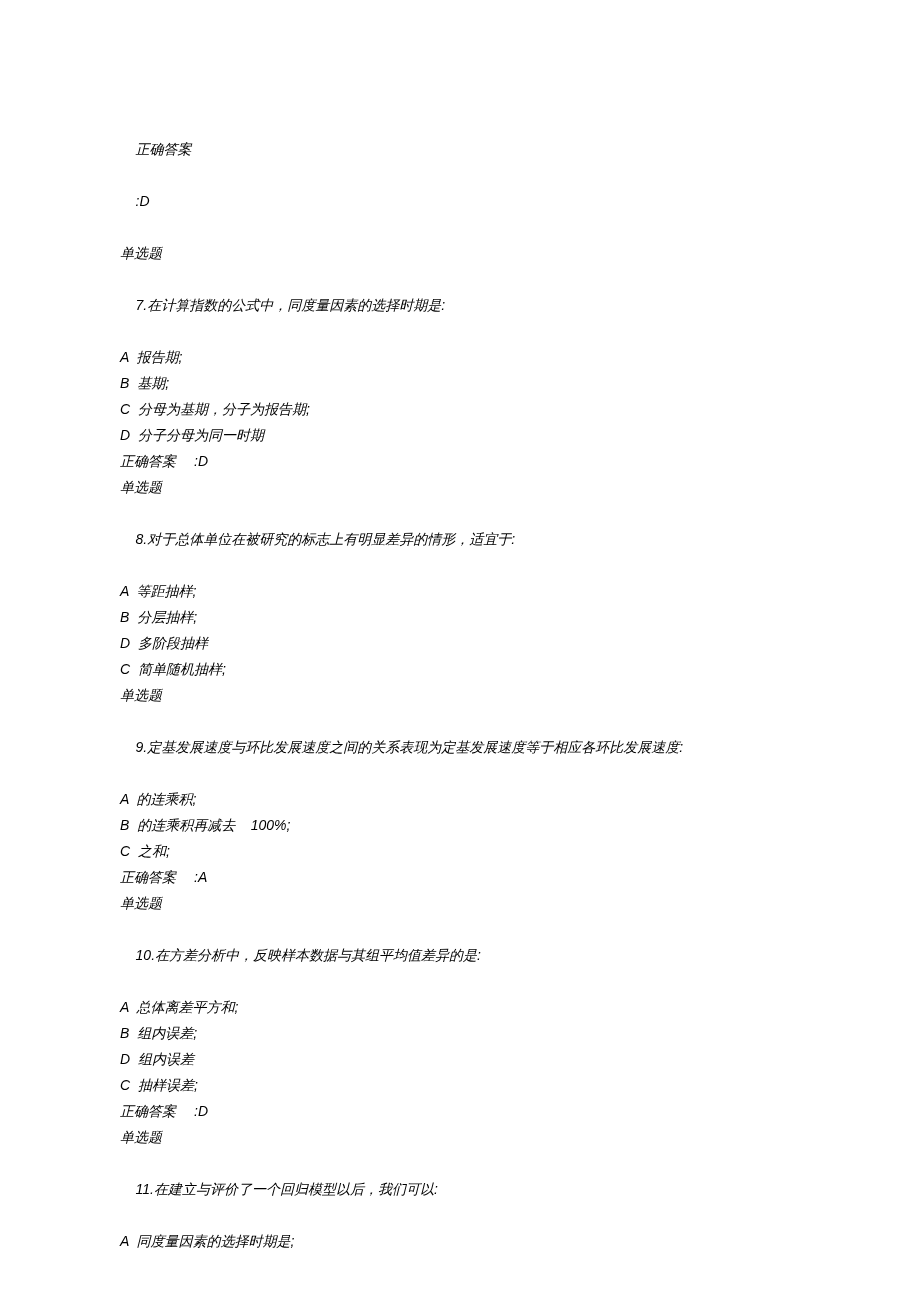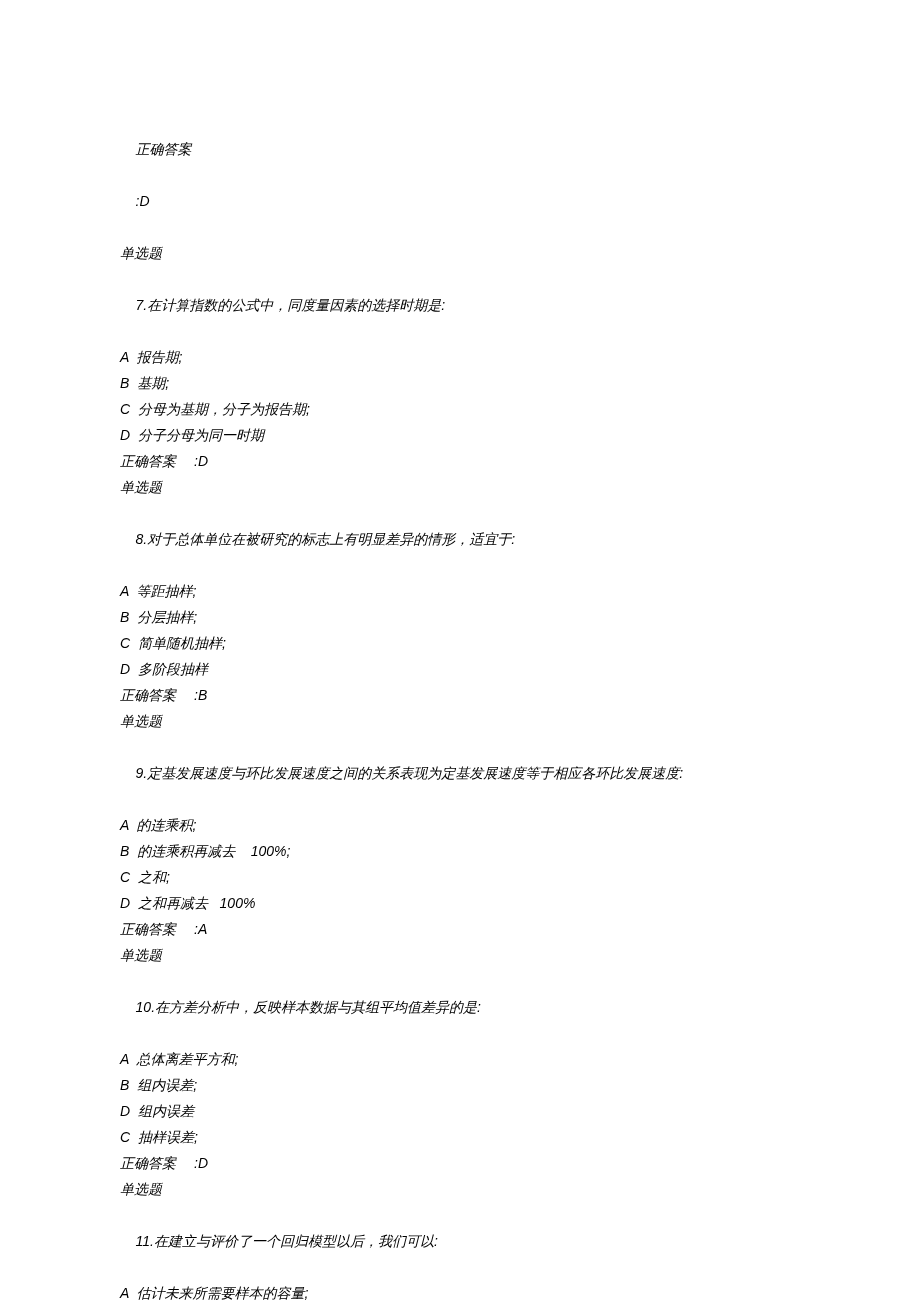--- a/index.html
+++ b/index.html
@@ -44,43 +44,41 @@
   <div class="line"><span>C</span>  <span>分母为基期，分子为报告期;</span></div>
   <div class="line"><span>D</span>  <span>分子分母为同一时期</span></div>
   <div class="line"><span>正确答案</span><span class="wide-space"></span><span>:D</span></div>
   <div class="line">单选题</div>
 
   <div class="line">
     <span>8.</span><span>对于总体单位在被研究的标志上有明显差异的情形，适宜于:</span>
   </div>
   <div class="line"><span>A</span>  <span>等距抽样;</span></div>
   <div class="line"><span>B</span>  <span>分层抽样;</span></div>
+  <div class="line"><span>D</span>  <span>多阶段抽样</span></div>
   <div class="line"><span>C</span>  <span>简单随机抽样;</span></div>
-  <div class="line"><span>D</span>  <span>多阶段抽样</span></div>
-  <div class="line"><span>正确答案</span><span class="wide-space"></span><span>:B</span></div>
   <div class="line">单选题</div>
 
   <div class="line">
     <span>9.</span><span>定基发展速度与环比发展速度之间的关系表现为定基发展速度等于相应各环比发展速度:</span>
   </div>
   <div class="line"><span>A</span>  <span>的连乘积;</span></div>
   <div class="line"><span>B</span>  <span>的连乘积再减去    100%;</span></div>
   <div class="line"><span>C</span>  <span>之和;</span></div>
-  <div class="line"><span>D</span>  <span>之和再减去   100%</span></div>
   <div class="line"><span>正确答案</span><span class="wide-space"></span><span>:A</span></div>
   <div class="line">单选题</div>
 
   <div class="line">
     <span>10.</span><span>在方差分析中，反映样本数据与其组平均值差异的是:</span>
   </div>
   <div class="line"><span>A</span>  <span>总体离差平方和;</span></div>
   <div class="line"><span>B</span>  <span>组内误差;</span></div>
   <div class="line"><span>D</span>  <span>组内误差</span></div>
   <div class="line"><span>C</span>  <span>抽样误差;</span></div>
   <div class="line"><span>正确答案</span><span class="wide-space"></span><span>:D</span></div>
   <div class="line">单选题</div>
 
   <div class="line">
     <span>11.</span><span>在建立与评价了一个回归模型以后，我们可以:</span>
   </div>
-  <div class="line"><span>A</span>  <span>估计未来所需要样本的容量;</span></div>
+  <div class="line"><span>A</span>  <span>同度量因素的选择时期是;</span></div>
 
 </div>
 
 </body></html>

